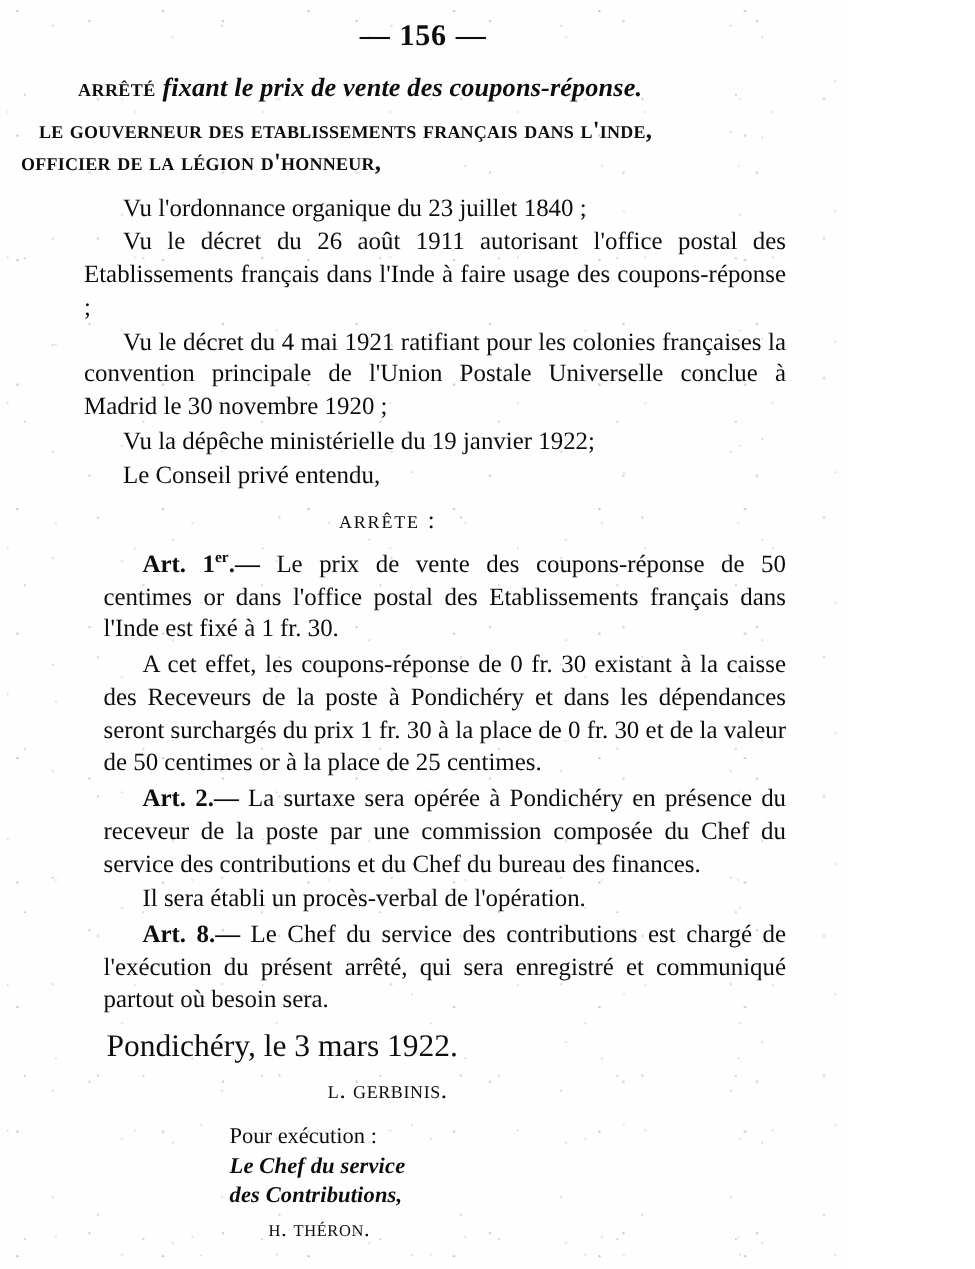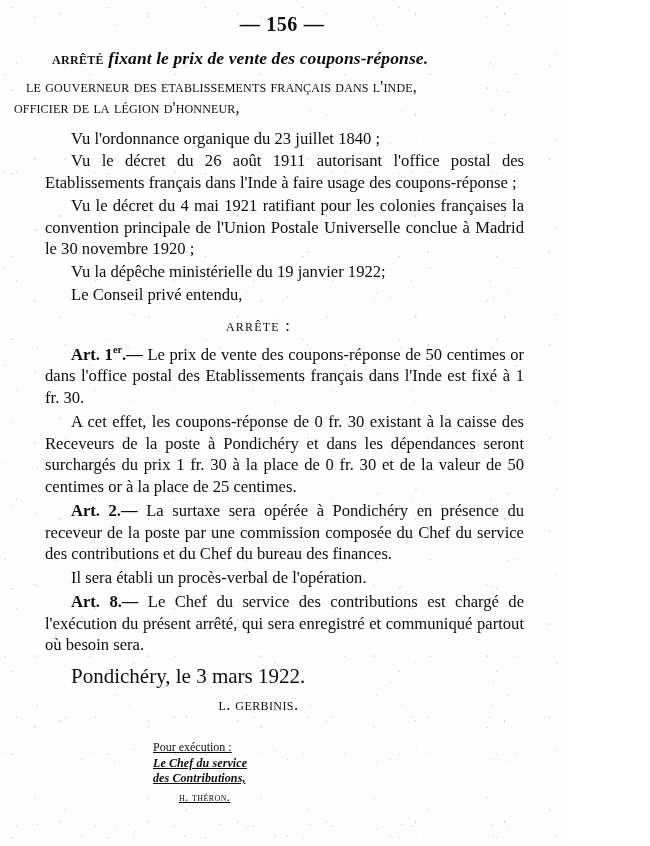--- a/index.html
+++ b/index.html
@@ -78,80 +78,79 @@
     letter-spacing: .3px;
     font-family: Liberation Serif, serif;
   }
 
   .authority {
     margin: 9px 0 0 0;
     padding: 0 20px 0 26px;
     font-variant: small-caps;
     text-transform: lowercase;
     font-size: 16.5px;
-    font-weight: 400;
+    font-weight: 700;
     letter-spacing: .15px;
     line-height: 1.26;
   }
   .authority .l2 { display: block; margin-left: -12px; }
 
   .body-block {
     padding: 0 40px 0 45px;
     font-size: 16.6px;
     line-height: 1.31;
     text-align: justify;
     text-justify: inter-word;
   }
 
   p.para {
     margin: 0 0 0 0;
     text-indent: 26px;
   }
   p.para + p.para { margin-top: 1px; }
 
-  .vu-group { margin-top: 9px; }
+  .vu-group { margin-top: 9px; margin-left: 11px; }
   .vu-group p.para { margin-bottom: 1px; }
 
   .arrete-head {
     text-align: center;
     font-variant: small-caps;
     text-transform: lowercase;
     font-size: 16.5px;
     letter-spacing: 1.2px;
     margin: 9px 0 7px 0;
     padding-right: 52px;
   }
 
   .art-label { font-weight: 700; }
   .art-label sup { font-size: .62em; vertical-align: super; }
 
-  .articles p.para { margin-bottom: 2px; }
+  .articles p.para { margin-bottom: 2px; margin-left: 24px; }
   .articles .art-para { margin-top: 5px; }
 
   .dateline {
     margin: 7px 0 0 0;
     text-indent: 26px;
     font-size: 21px;
   }
 
   .signature {
     text-align: center;
     padding: 4px 52px 0 0;
     font-variant: small-caps;
     text-transform: lowercase;
     font-size: 16.5px;
     letter-spacing: .4px;
   }
 
   .execution {
-    margin-top: 24px;
+    margin-top: 12px;
     padding-left: 108px;
-    font-size: 12px;
+    font-size: 15px;
     line-height: 1.3;
-    text-decoration: underline;
   }
   .execution .exec-label { display: block; }
   .execution .exec-role {
     display: block;
     font-style: italic;
     font-weight: 700;
     letter-spacing: .1px;
   }
   .execution .exec-name {
     display: block;

